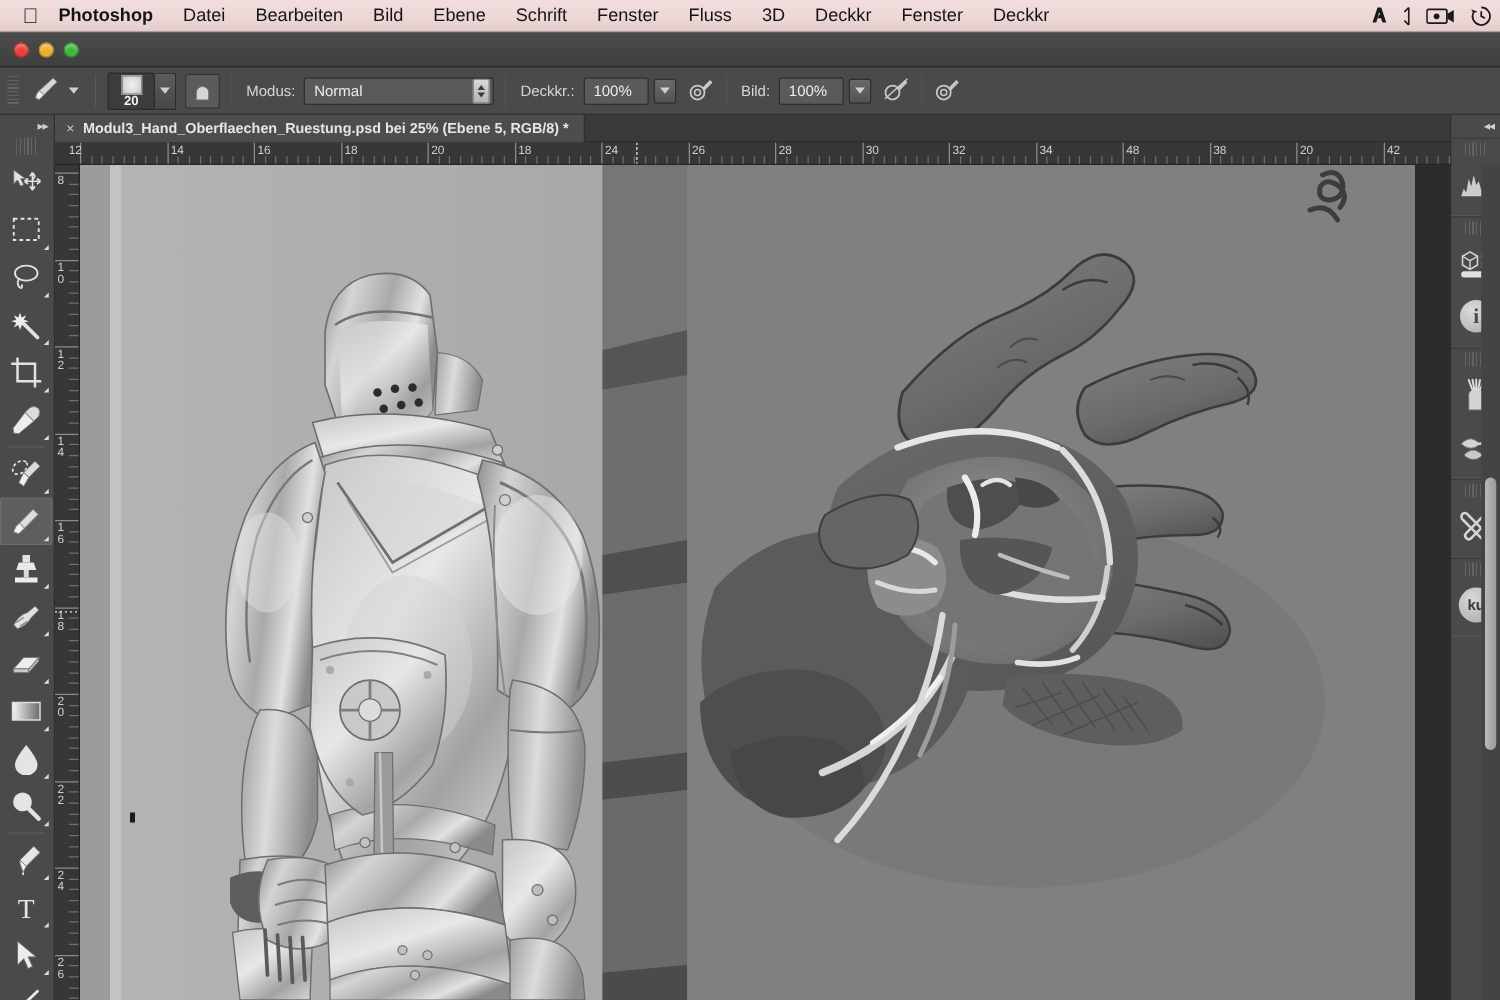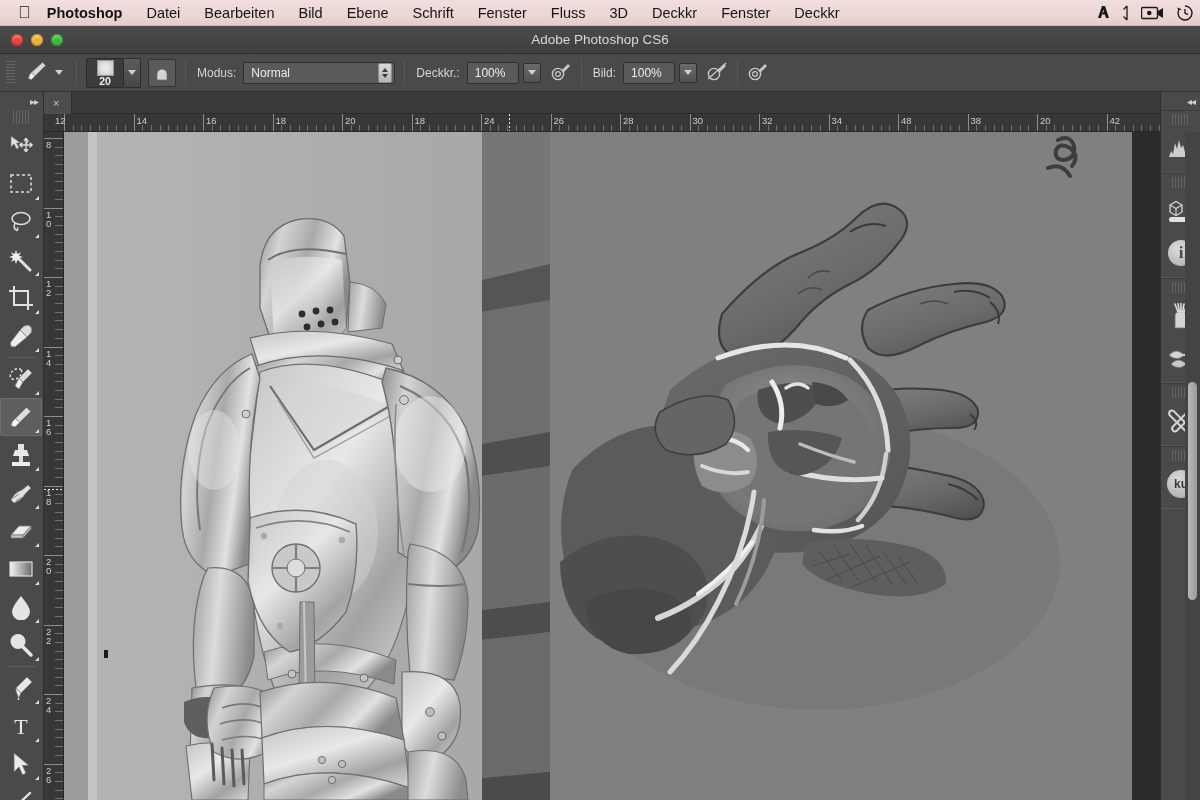--- a/index.html
+++ b/index.html
@@ -209,21 +209,20 @@
     </span>
   </span>
 </div>
 
 <div id="titlebar">
   <div class="lights">
     <span class="light r"></span>
     <span class="light y"></span>
     <span class="light g"></span>
   </div>
-  <div class="wtitle">Adobe Photoshop CS6</div>
 </div>
 
 <div id="optionsbar">
   <div class="grip"></div>
 
   <div class="tool-preview">
     <span>
       <svg width="26" height="26" viewBox="0 0 26 26">
         <path d="M18.5 4.5 L21.5 7.5 L11 18 L7.5 14.5 Z" fill="#d8d8d8" stroke="#8a8a8a" stroke-width="0.8"></path>
         <path d="M7.5 14.5 L11 18 L7.5 21.5 L4.5 20.5 L5.5 17 Z" fill="#efefef" stroke="#8a8a8a" stroke-width="0.8"></path>
@@ -516,20 +515,21 @@
     <div class="rgrip"></div>
     <div class="ricon">
       <span class="ku">ku</span>
     </div>
   </div>
 </div>
 
 <div id="tabstrip">
   <div id="doctab">
     <span class="x">×</span>
+    <span>Modul3_Hand_Oberflaechen_Ruestung.psd bei 25% (Ebene 5, RGB/8) *</span>
   </div>
 </div>
 
 <div id="corner"></div>
 <div id="hruler">
     <div class="htick" style="left: 20px;"></div>
     <div class="hlab" style="left: 8px;">12</div>
     <div class="htick min" style="left: 28.6875px;"></div>
     <div class="htick min" style="left: 37.375px;"></div>
     <div class="htick min" style="left: 46.0625px;"></div>

